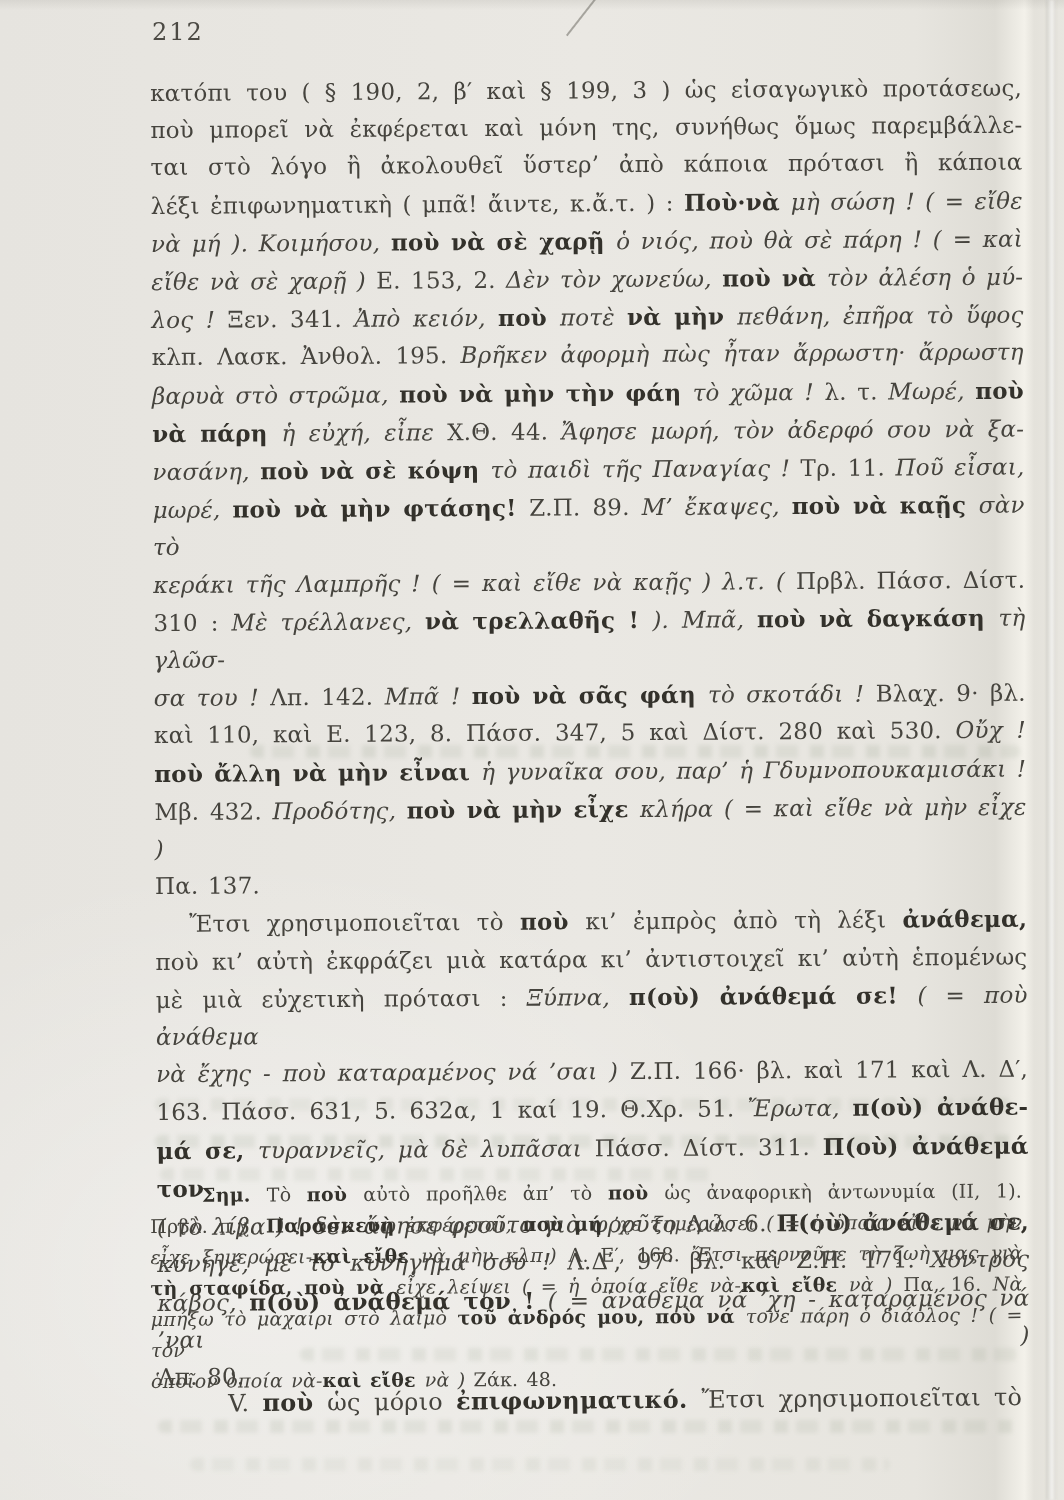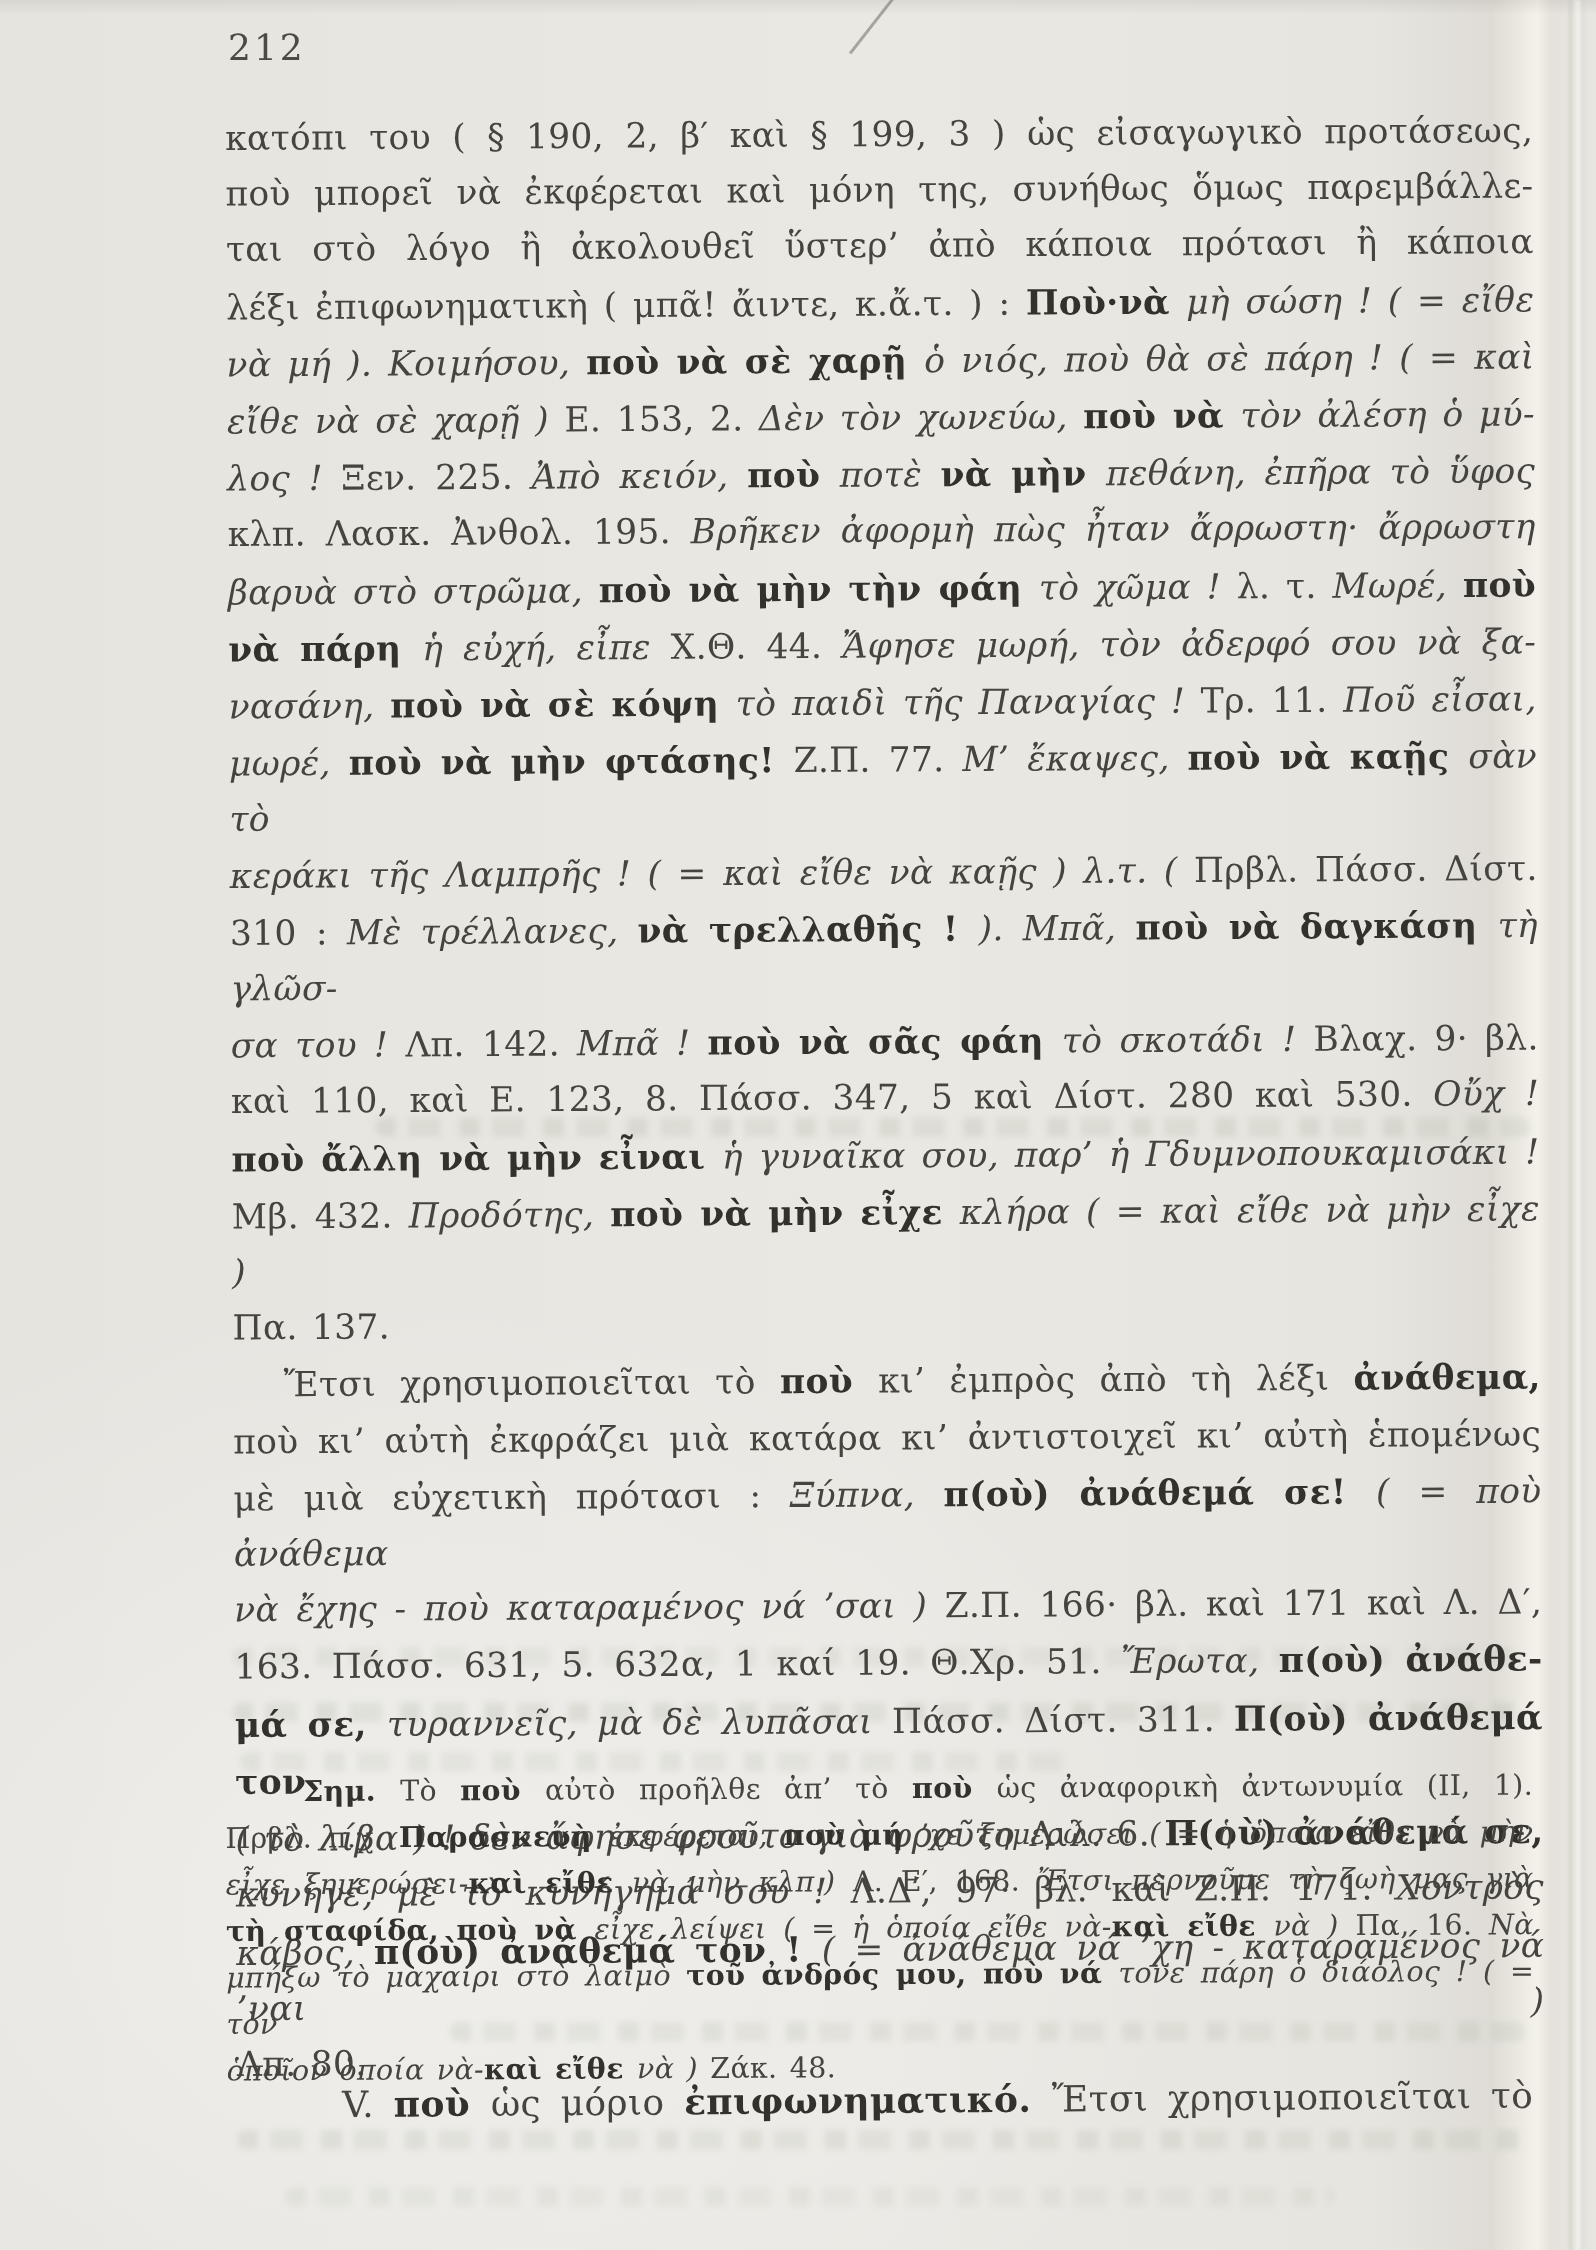--- a/index.html
+++ b/index.html
@@ -72,26 +72,26 @@
   <div class="smudge" style="left:158px;top:1420px;width:858px;opacity:0.45;"></div>
   <div class="smudge" style="left:190px;top:1458px;width:700px;opacity:0.3;"></div>
 
   <div id="body-text" class="text-block">
       <div class="line"><span class="sr">κατόπι του ( § 190, 2, β′ καὶ § 199, 3 ) ὡς εἰσαγωγικὸ προτάσεως,</span></div>
       <div class="line"><span class="sr">ποὺ μπορεῖ νὰ ἐκφέρεται καὶ μόνη της, συνήθως ὅμως παρεμβάλλε-</span></div>
       <div class="line"><span class="sr">ται στὸ λόγο ἢ ἀκολουθεῖ ὕστερ’ ἀπὸ κάποια πρότασι ἢ κάποια</span></div>
       <div class="line"><span class="sr">λέξι ἐπιφωνηματικὴ ( μπᾶ! ἄιντε, κ.ἄ.τ. ) : </span><span class="sb">Ποὺ·νὰ </span><span class="si">μὴ σώση ! ( = εἴθε</span></div>
       <div class="line"><span class="si">νὰ μή ). Κοιμήσου, </span><span class="sb">ποὺ νὰ σὲ χαρῇ </span><span class="si">ὁ νιός, ποὺ θὰ σὲ πάρη ! ( = καὶ</span></div>
       <div class="line"><span class="si">εἴθε νὰ σὲ χαρῇ ) </span><span class="sr">Ε. 153, 2. </span><span class="si">Δὲν τὸν χωνεύω, </span><span class="sb">ποὺ νὰ </span><span class="si">τὸν ἀλέση ὁ μύ-</span></div>
-      <div class="line"><span class="si">λος ! </span><span class="sr">Ξεν. 225. </span><span class="si">Ἀπὸ κειόν, </span><span class="sb">ποὺ </span><span class="si">ποτὲ </span><span class="sb">νὰ μὴν </span><span class="si">πεθάνη, ἐπῆρα τὸ ὕφος</span></div>
+      <div class="line"><span class="si">λος ! </span><span class="sr">Ξεν. 341. </span><span class="si">Ἀπὸ κειόν, </span><span class="sb">ποὺ </span><span class="si">ποτὲ </span><span class="sb">νὰ μὴν </span><span class="si">πεθάνη, ἐπῆρα τὸ ὕφος</span></div>
       <div class="line"><span class="sr">κλπ. Λασκ. Ἀνθολ. 195. </span><span class="si">Βρῆκεν ἀφορμὴ πὼς ἦταν ἄρρωστη· ἄρρωστη</span></div>
       <div class="line"><span class="si">βαρυὰ στὸ στρῶμα, </span><span class="sb">ποὺ νὰ μὴν τὴν φάη </span><span class="si">τὸ χῶμα ! </span><span class="sr">λ. τ. </span><span class="si">Μωρέ, </span><span class="sb">ποὺ</span></div>
       <div class="line"><span class="sb">νὰ πάρη </span><span class="si">ἡ εὐχή, εἶπε </span><span class="sr">Χ.Θ. 44. </span><span class="si">Ἄφησε μωρή, τὸν ἀδερφό σου νὰ ξα-</span></div>
       <div class="line"><span class="si">νασάνη, </span><span class="sb">ποὺ νὰ σὲ κόψη </span><span class="si">τὸ παιδὶ τῆς Παναγίας ! </span><span class="sr">Τρ. 11. </span><span class="si">Ποῦ εἶσαι,</span></div>
-      <div class="line"><span class="si">μωρέ, </span><span class="sb">ποὺ νὰ μὴν φτάσης! </span><span class="sr">Ζ.Π. 77. </span><span class="si">Μ’ ἔκαψες, </span><span class="sb">ποὺ νὰ καῇς </span><span class="si">σὰν τὸ</span></div>
+      <div class="line"><span class="si">μωρέ, </span><span class="sb">ποὺ νὰ μὴν φτάσης! </span><span class="sr">Ζ.Π. 89. </span><span class="si">Μ’ ἔκαψες, </span><span class="sb">ποὺ νὰ καῇς </span><span class="si">σὰν τὸ</span></div>
       <div class="line"><span class="si">κεράκι τῆς Λαμπρῆς ! ( = καὶ εἴθε νὰ καῇς ) λ.τ. ( </span><span class="sr">Πρβλ. Πάσσ. Δίστ.</span></div>
       <div class="line"><span class="sr">310 : </span><span class="si">Μὲ τρέλλανες, </span><span class="sb">νὰ τρελλαθῆς ! </span><span class="si">). Μπᾶ, </span><span class="sb">ποὺ νὰ δαγκάση </span><span class="si">τὴ γλῶσ-</span></div>
       <div class="line"><span class="si">σα του ! </span><span class="sr">Λπ. 142. </span><span class="si">Μπᾶ ! </span><span class="sb">ποὺ νὰ σᾶς φάη </span><span class="si">τὸ σκοτάδι ! </span><span class="sr">Βλαχ. 9· βλ.</span></div>
       <div class="line"><span class="sr">καὶ 110, καὶ Ε. 123, 8. Πάσσ. 347, 5 καὶ Δίστ. 280 καὶ 530. </span><span class="si">Οὔχ !</span></div>
       <div class="line"><span class="sb">ποὺ ἄλλη νὰ μὴν εἶναι </span><span class="si">ἡ γυναῖκα σου, παρ’ ἡ Γδυμνοπουκαμισάκι !</span></div>
       <div class="line"><span class="sr">Μβ. 432. </span><span class="si">Προδότης, </span><span class="sb">ποὺ νὰ μὴν εἶχε </span><span class="si">κλήρα ( = καὶ εἴθε νὰ μὴν εἶχε )</span></div>
       <div class="line flush"><span class="sr">Πα. 137.</span></div>
       <div class="line indent"><span class="sr">Ἔτσι χρησιμοποιεῖται τὸ </span><span class="sb">ποὺ </span><span class="sr">κι’ ἐμπρὸς ἀπὸ τὴ λέξι </span><span class="sb">ἀνάθεμα,</span></div>
       <div class="line"><span class="sr">ποὺ κι’ αὐτὴ ἐκφράζει μιὰ κατάρα κι’ ἀντιστοιχεῖ κι’ αὐτὴ ἑπομένως</span></div>
       <div class="line"><span class="sr">μὲ μιὰ εὐχετικὴ πρότασι : </span><span class="si">Ξύπνα, </span><span class="sb">π(οὺ) ἀνάθεμά σε! </span><span class="si">( = ποὺ ἀνάθεμα</span></div>

